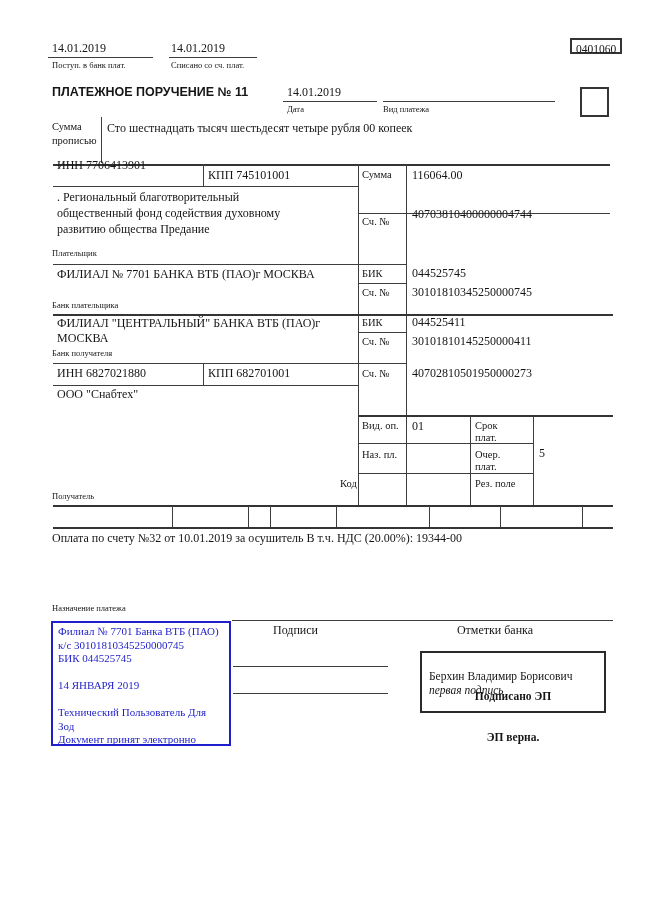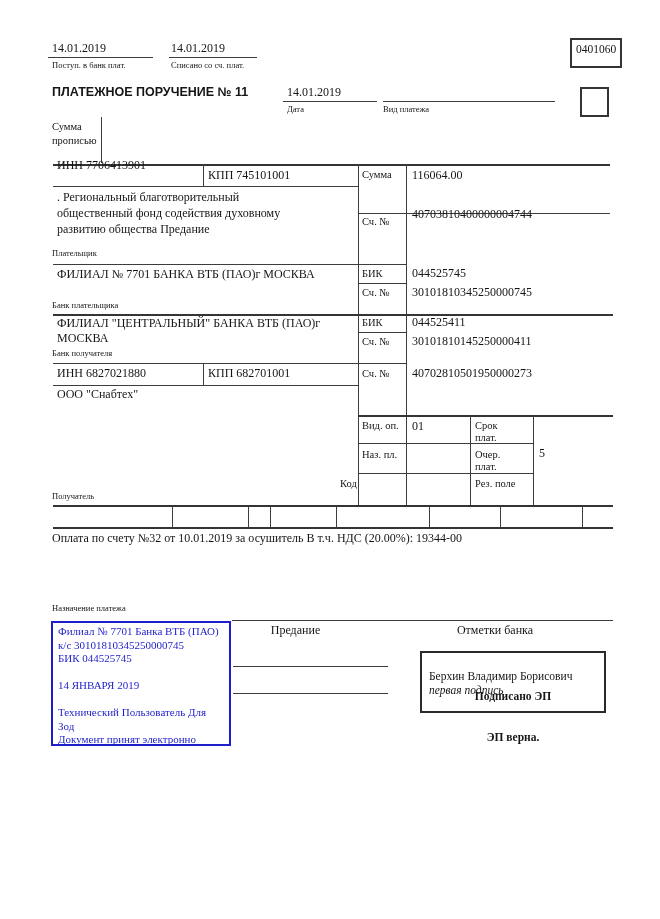--- a/index.html
+++ b/index.html
@@ -43,33 +43,34 @@
 <div class="page">
 
   <div class="abs t12" style="left:52px; top:42px;">14.01.2019</div>
   <div class="hl" style="left:48px; top:57px; width:105px;"></div>
   <div class="abs t8" style="left:52px; top:61px;">Поступ. в банк плат.</div>
 
   <div class="abs t12" style="left:171px; top:42px;">14.01.2019</div>
   <div class="hl" style="left:169px; top:57px; width:88px;"></div>
   <div class="abs t8" style="left:171px; top:61px;">Списано со сч. плат.</div>
 
-  <div class="codebox" style="left:570px; top:38px; width:52px; height:30px; line-height:18px;">0401060</div>
+  <div class="codebox" style="left:570px; top:38px; width:52px; height:16px; line-height:18px;">0401060</div>
 
   <div class="abs title" style="left:52px; top:85px;">ПЛАТЕЖНОЕ ПОРУЧЕНИЕ № 11</div>
   <div class="abs t12" style="left:287px; top:86px;">14.01.2019</div>
   <div class="hl" style="left:283px; top:101px; width:94px;"></div>
   <div class="abs t8" style="left:287px; top:105px;">Дата</div>
   <div class="hl" style="left:383px; top:101px; width:172px;"></div>
   <div class="abs t8" style="left:383px; top:105px;">Вид платежа</div>
   <div class="codebox" style="left:580px; top:87px; width:29px; height:30px;"></div>
 
   <div class="abs t10" style="left:52px; top:121px;">Сумма</div>
   <div class="abs t10" style="left:52px; top:135px;">прописью</div>
   <div class="vl" style="left:101px; top:117px; height:46px;"></div>
+  <div class="abs t12" style="left:107px; top:122px;">Сто шестнадцать тысяч шестьдесят четыре рубля 00 копеек</div>
 
   <div class="hl thick" style="left:53px; top:164px; width:557px;"></div>
   <div class="vl" style="left:358px; top:164px; height:342px;"></div>
   <div class="vl" style="left:406px; top:164px; height:342px;"></div>
   <div class="vl" style="left:203px; top:164px; height:22px;"></div>
   <div class="hl" style="left:53px; top:186px; width:305px;"></div>
   <div class="hl" style="left:358px; top:213px; width:252px;"></div>
   <div class="hl" style="left:53px; top:264px; width:353px;"></div>
   <div class="hl" style="left:358px; top:283px; width:48px;"></div>
   <div class="hl thick" style="left:53px; top:314px; width:560px;"></div>
@@ -134,21 +135,21 @@
   <div class="abs t10" style="left:475px; top:449px;">Очер.</div>
   <div class="abs t10" style="left:475px; top:461px;">плат.</div>
   <div class="abs t12" style="left:539px; top:447px;">5</div>
   <div class="abs t10" style="left:340px; top:478px;">Код</div>
   <div class="abs t10" style="left:475px; top:478px;">Рез. поле</div>
 
   <div class="abs t12" style="left:52px; top:532px;">Оплата по счету №32 от 10.01.2019 за осушитель В т.ч. НДС (20.00%): 19344-00</div>
   <div class="abs t8" style="left:52px; top:604px;">Назначение платежа</div>
 
   <div class="hl" style="left:232px; top:620px; width:381px;"></div>
-  <div class="abs t12 center" style="left:233px; top:624px; width:125px;">Предание</div>
+  <div class="abs t12 center" style="left:233px; top:624px; width:125px;">Подписи</div>
   <div class="abs t12 center" style="left:425px; top:624px; width:140px;">Отметки банка</div>
   <div class="hl" style="left:233px; top:666px; width:155px;"></div>
   <div class="hl" style="left:233px; top:693px; width:155px;"></div>
 
   <div class="stamp">
     <div>Филиал № 7701 Банка ВТБ (ПАО)</div>
     <div>к/с 30101810345250000745</div>
     <div>БИК 044525745</div>
     <div class="gap"></div>
     <div>14 ЯНВАРЯ 2019</div>

